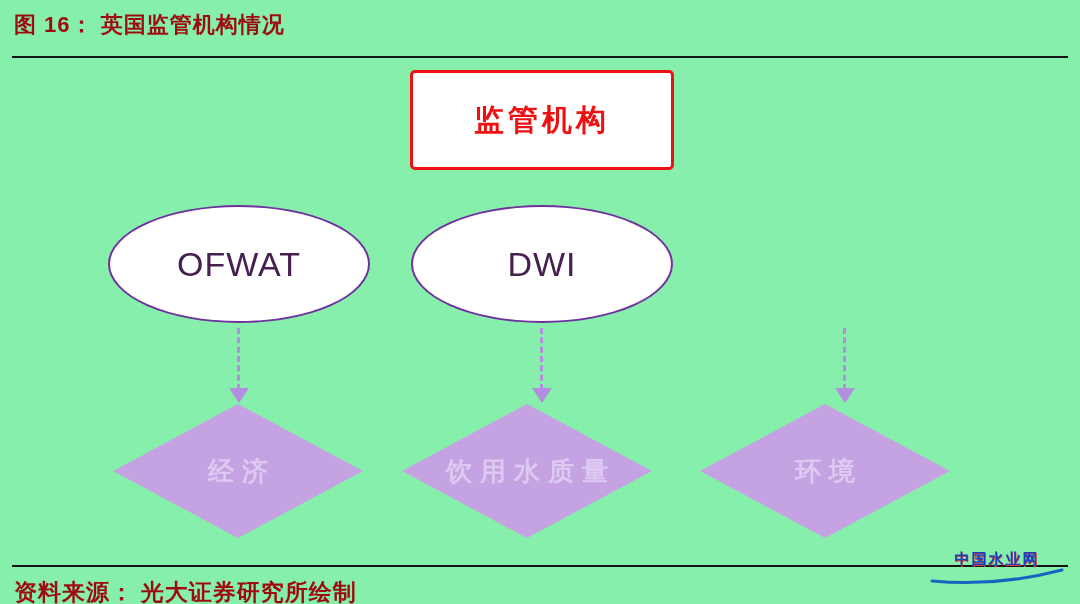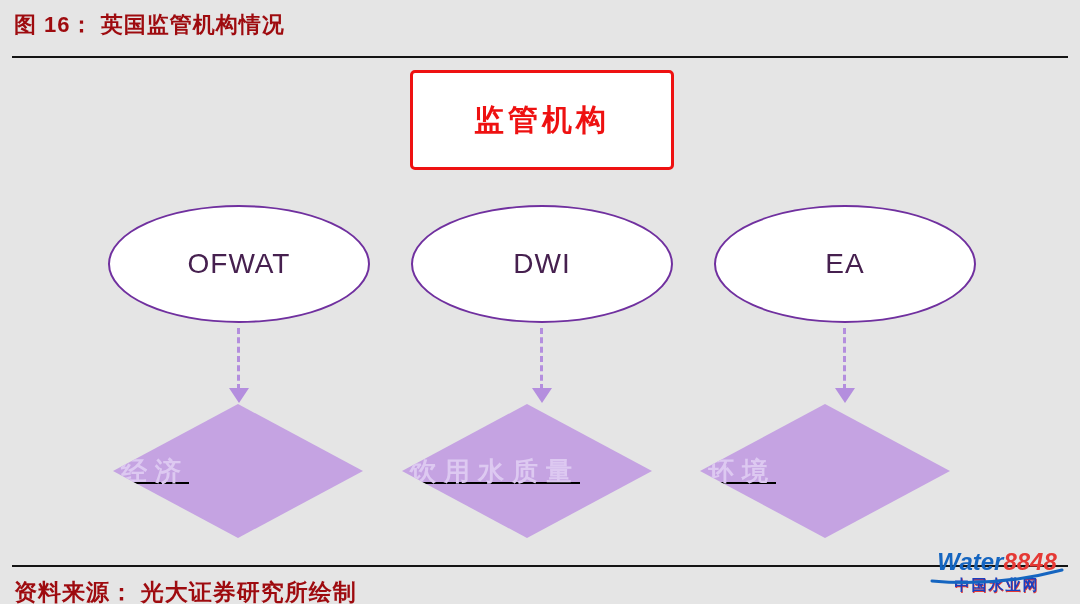--- a/index.html
+++ b/index.html
@@ -1,21 +1,21 @@
 <!DOCTYPE html>
 <html><head>
 <meta charset="utf-8">
 <style>
   * { margin: 0; padding: 0; box-sizing: border-box; }
   html, body { background: #ffffff; }
   .page {
     position: relative;
     width: 1080px;
     height: 604px;
-    background: #e5e5e5;
+    background: #86efac;
     font-family: "Liberation Sans", sans-serif;
     overflow: hidden;
   }
 
   
   .figure-title {
     position: absolute;
     left: 14px;
     top: 10px;
     font-size: 22px;
@@ -64,21 +64,21 @@
     border-radius: 50%;
     display: flex;
     align-items: center;
     justify-content: center;
     background: #ffffff;
   }
   .e-0 { left: 108px; }
   .e-1 { left: 411px; justify-content: center; }
   .e-2 { left: 714px; }
   .ellipse-label {
-    font-size: 28px;
+    font-size: 34px;
     color: #46204f;
     letter-spacing: 1px;
   }
 
   
   .arrow {
     position: absolute;
     top: 328px;
     width: 20px;
     height: 80px;
@@ -107,22 +107,21 @@
   
   .diamond {
     position: absolute;
     top: 404px;
     width: 250px;
     height: 134px;
     background: #c5a3e2;
     clip-path: polygon(50% 0, 100% 50%, 50% 100%, 0 50%);
     display: flex;
     align-items: center;
-    justify-content: flex-start;
-    text-decoration: underline;
+    justify-content: center;
   }
   .d-0 { left: 113px; }
   .d-1 { left: 402px; }
   .d-2 { left: 700px; }
   .diamond-label {
     font-size: 26px;
     font-weight: bold;
     color: #ddc9f1;
     letter-spacing: 8px;
     white-space: nowrap;
@@ -194,23 +193,20 @@
   <div class="root-box">
     <span class="root-label">监管机构</span>
   </div>
 
   <div class="ellipse e-0">
     <span class="ellipse-label">OFWAT</span>
   </div>
   <div class="ellipse e-1">
     <span class="ellipse-label">DWI</span>
   </div>
-  <div class="ellipse e-2">
-    <span class="ellipse-label">EA</span>
-  </div>
 
   <div class="arrow a-0">
     <div class="arrow-shaft"></div>
     <div class="arrow-head"></div>
   </div>
   <div class="arrow a-1">
     <div class="arrow-shaft"></div>
     <div class="arrow-head"></div>
   </div>
   <div class="arrow a-2">
@@ -225,22 +221,19 @@
     <span class="diamond-label">饮用水质量</span>
   </div>
   <div class="diamond d-2">
     <span class="diamond-label">环境</span>
   </div>
 
   <div class="rule-bottom"></div>
   <div class="source-note">资料来源： 光大证券研究所绘制</div>
 
   <div class="watermark">
-    <div class="wm-brand">
-      <span class="wm-water">Water</span><span class="wm-num">8848</span>
-    </div>
     <svg class="wm-swoosh" width="138" height="18" viewBox="0 0 138 18">
       <path d="M4 14 Q 69 20 134 3" stroke="#1565c0" stroke-width="3" fill="none" stroke-linecap="round"></path>
     </svg>
     <div class="wm-site">中国水业网</div>
   </div>
 
 </div>
 
 </body></html>

